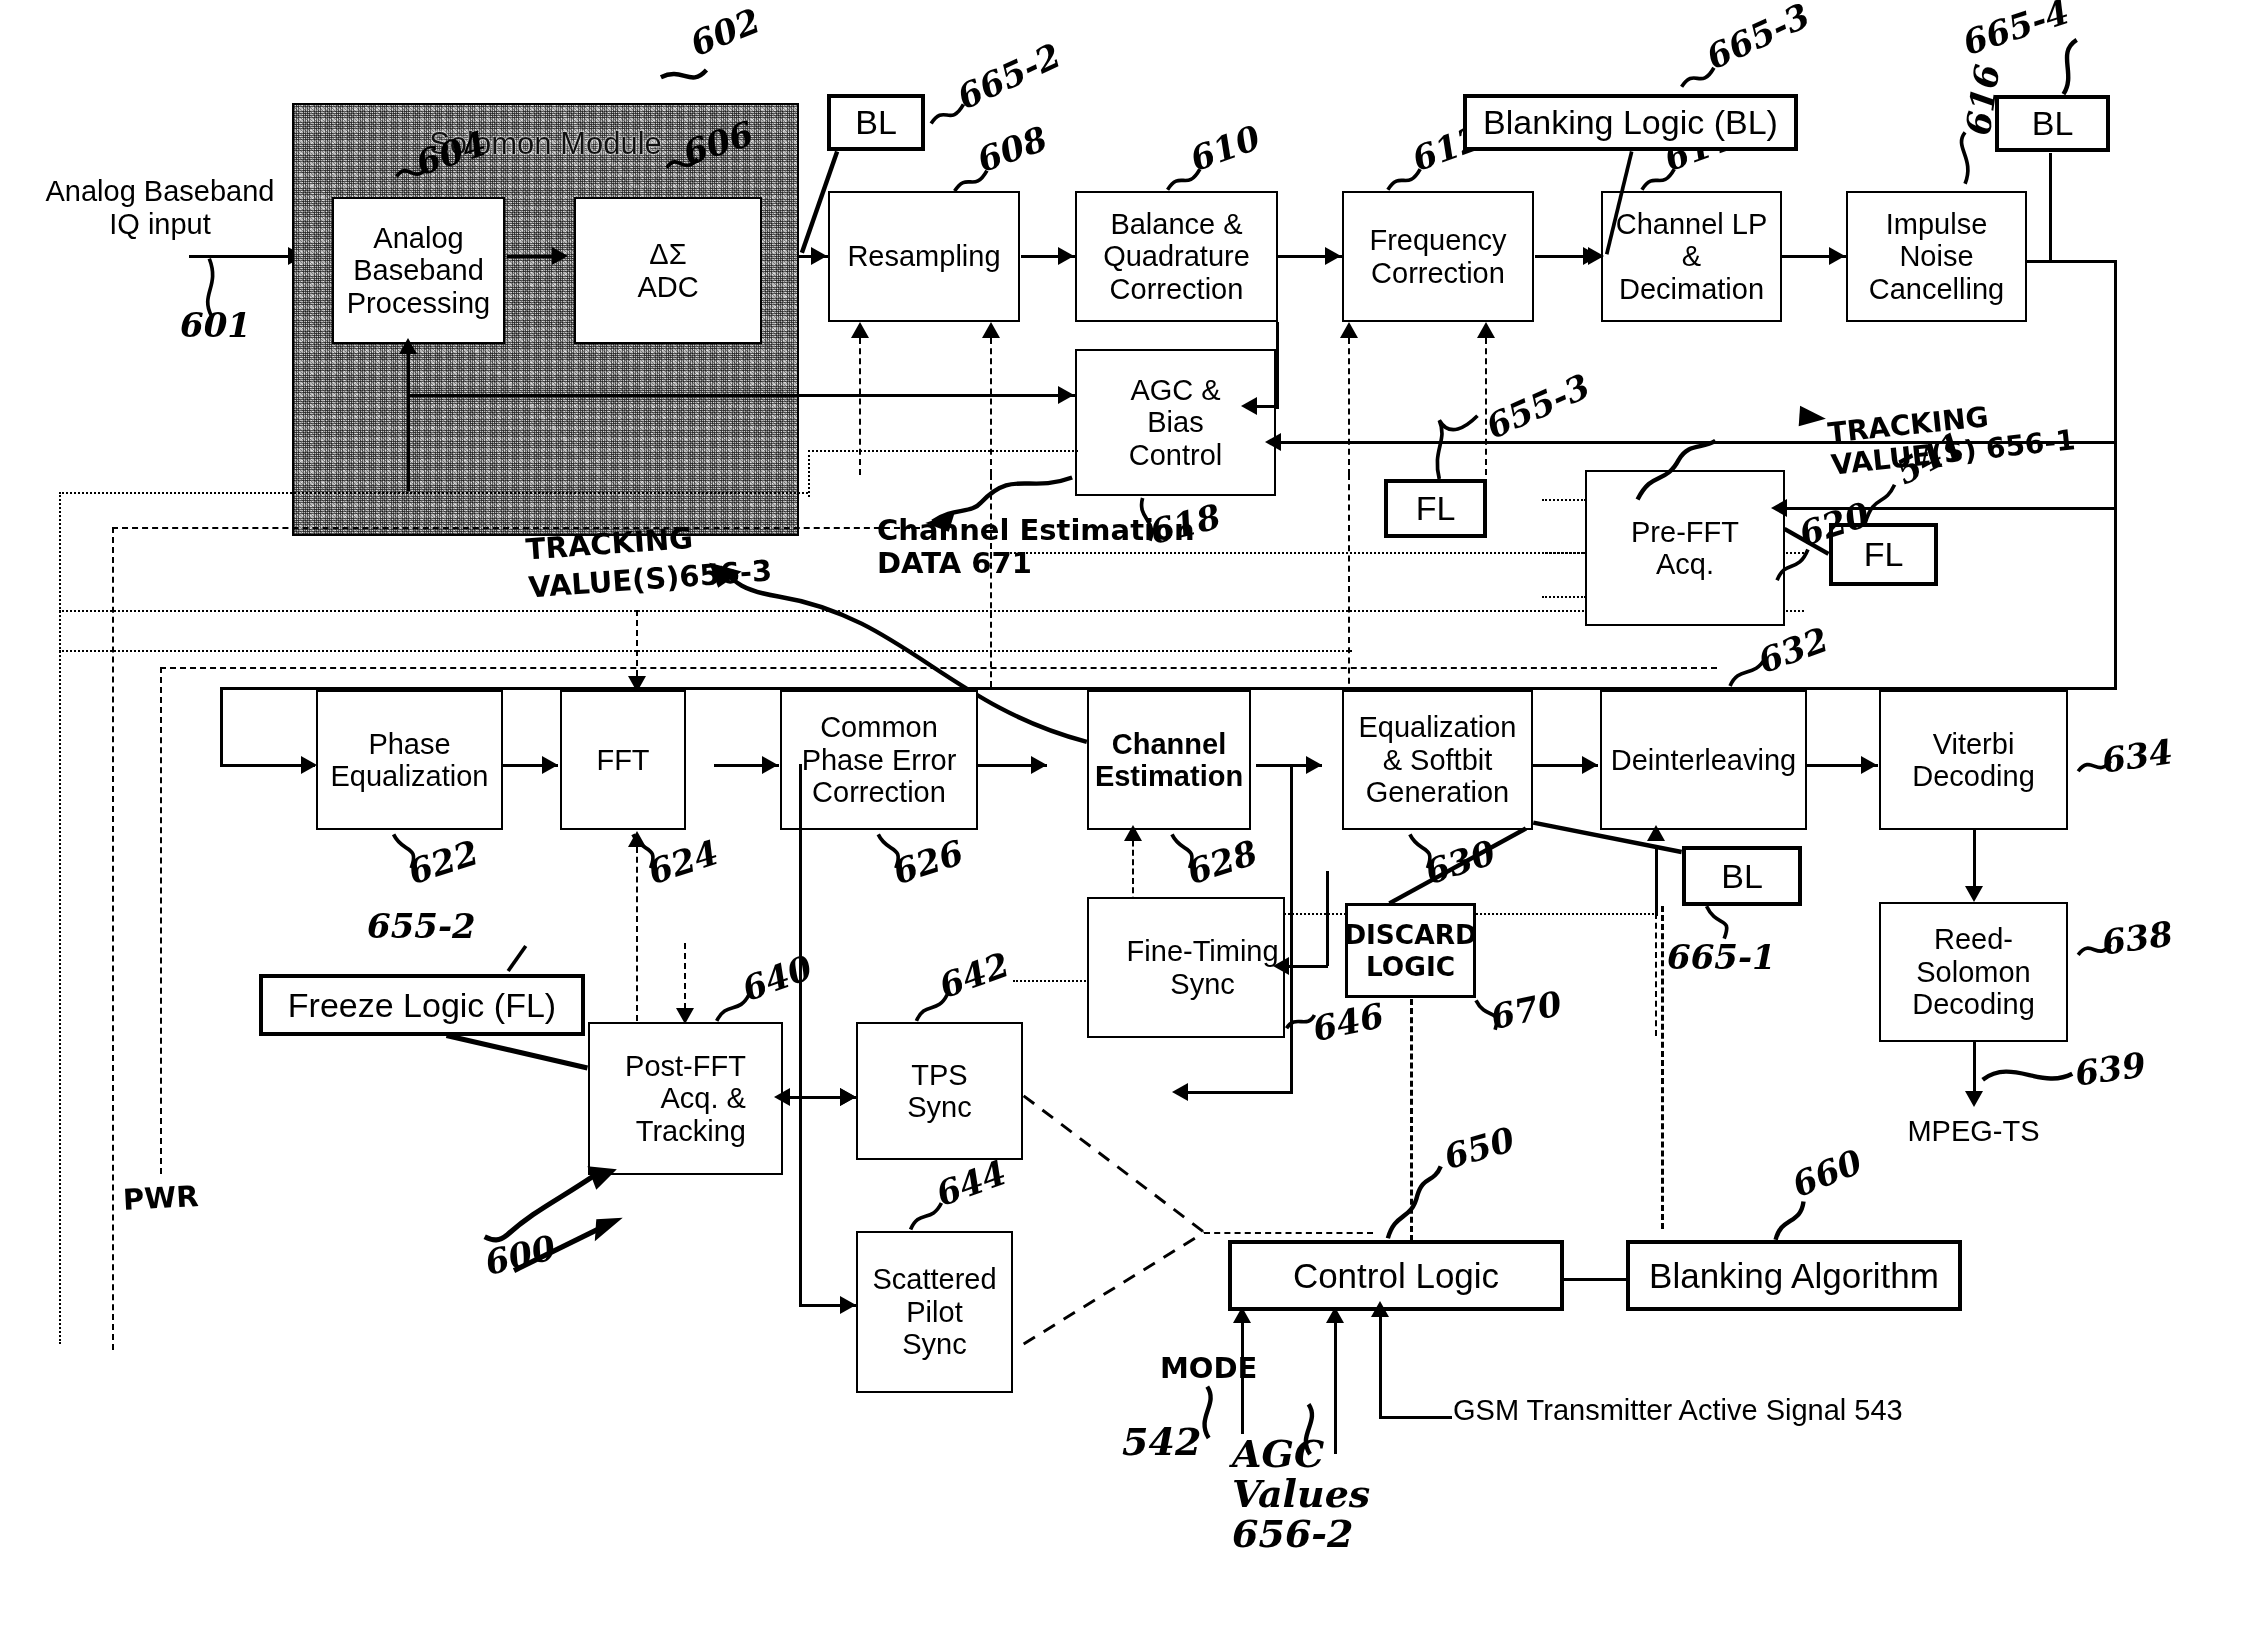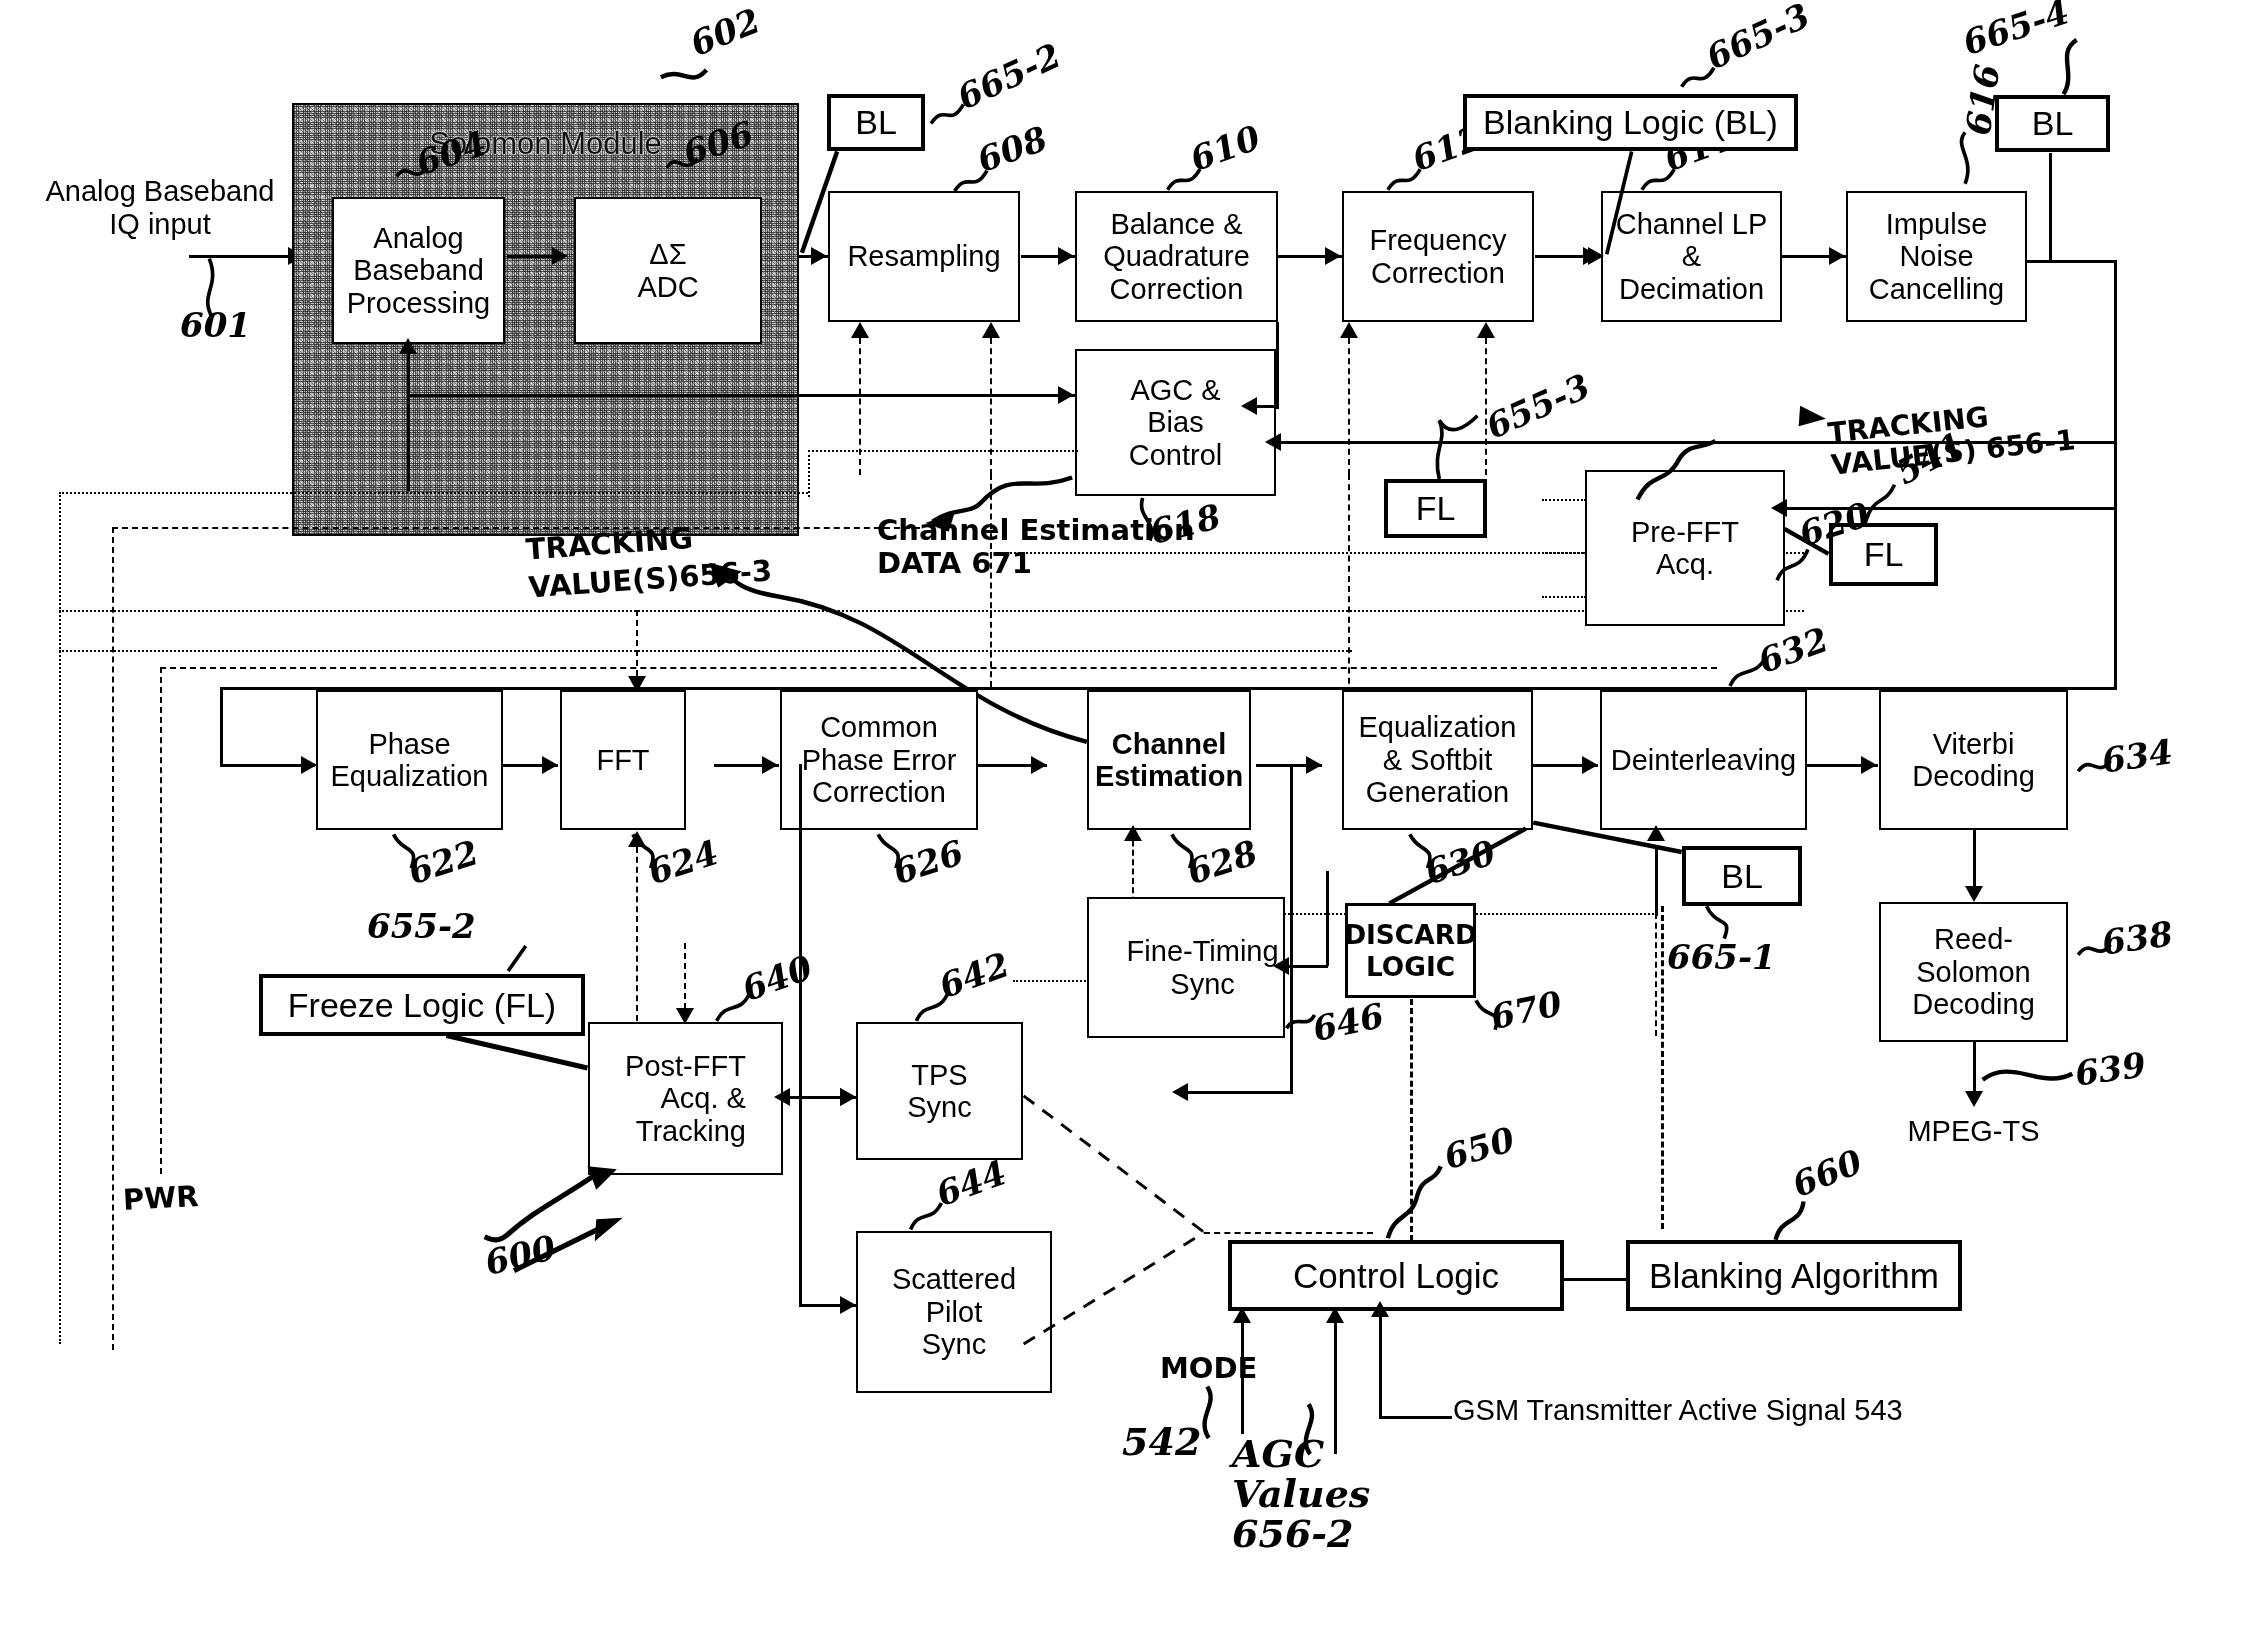--- a/index.html
+++ b/index.html
@@ -468,21 +468,21 @@
 
   <div class="blk" style="left:856px;top:1022px;width:167px;height:138px;">
     <span style="white-space: pre-line;">TPS
 Sync</span>
   </div>
   <svg class="ov" viewBox="0 0 3079 2241" width="2261" height="1646">
     <path d="M1248,1390 C 1260,1362 1276,1382 1290,1354" stroke="#000" stroke-width="5" fill="none"></path>
   </svg>
   <div class="hw hwn" style="left:939px;top:958px;transform:rotate(-20deg);">642</div>
 
-  <div class="blk" style="left:856px;top:1231px;width:196px;height:162px;">
+  <div class="blk" style="left:856px;top:1231px;width:157px;height:162px;">
     <span style="white-space: pre-line;">Scattered
 Pilot
 Sync</span>
   </div>
   <svg class="ov" viewBox="0 0 3079 2241" width="2261" height="1646">
     <path d="M1240,1674 C 1252,1646 1268,1666 1282,1638" stroke="#000" stroke-width="5" fill="none"></path>
   </svg>
   <div class="hw hwn" style="left:936px;top:1166px;transform:rotate(-20deg);">644</div>
 
   <div class="dsh-h" style="left:1204px;top:1232px;width:169px;"></div>

